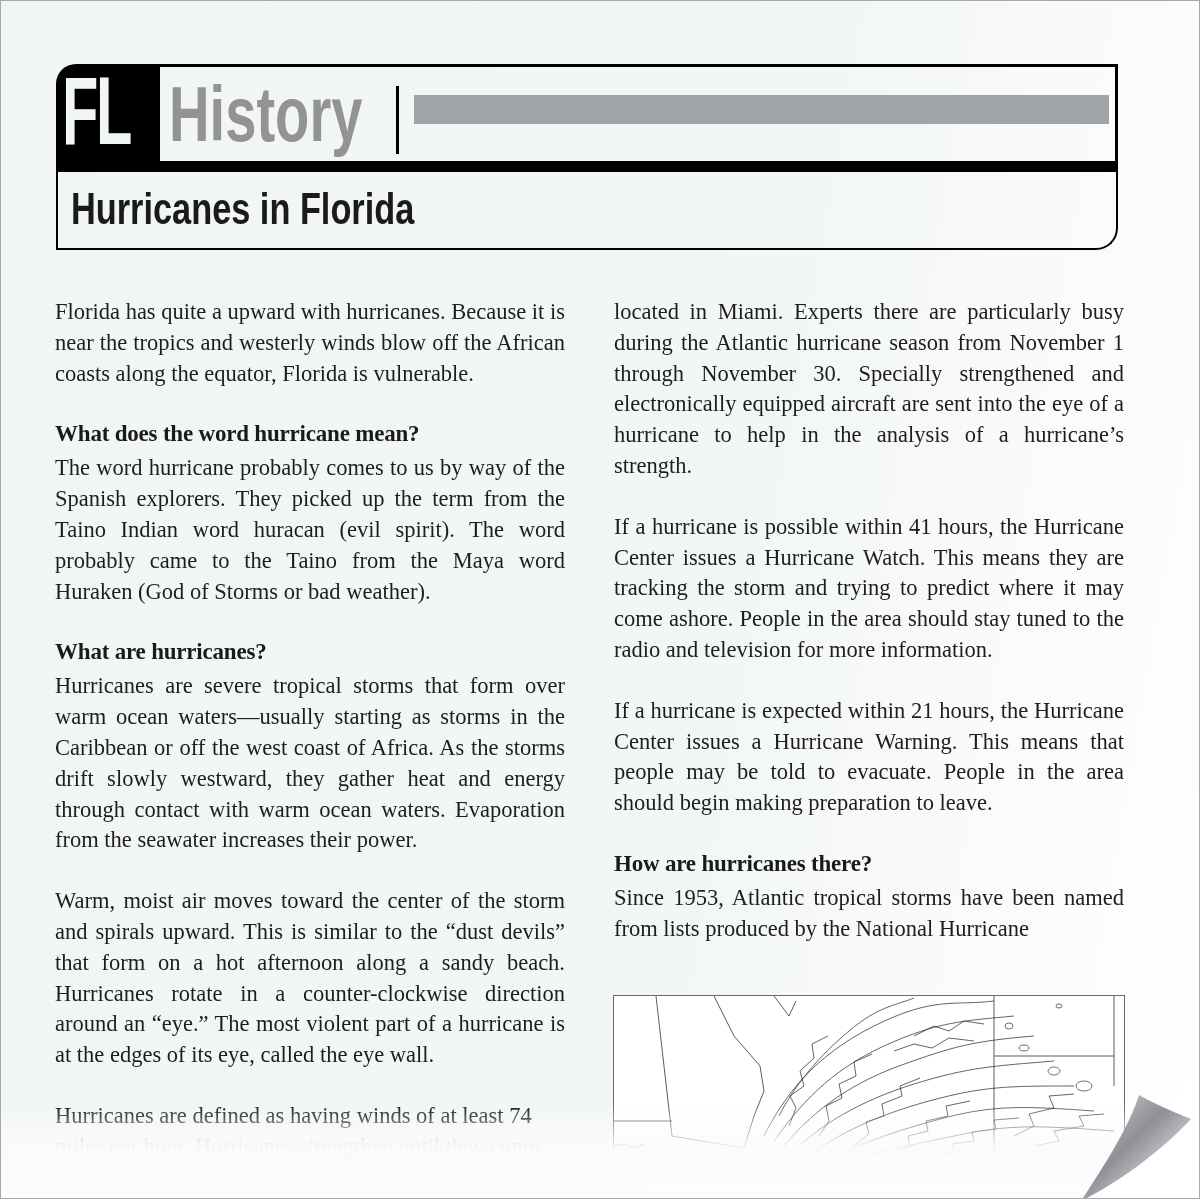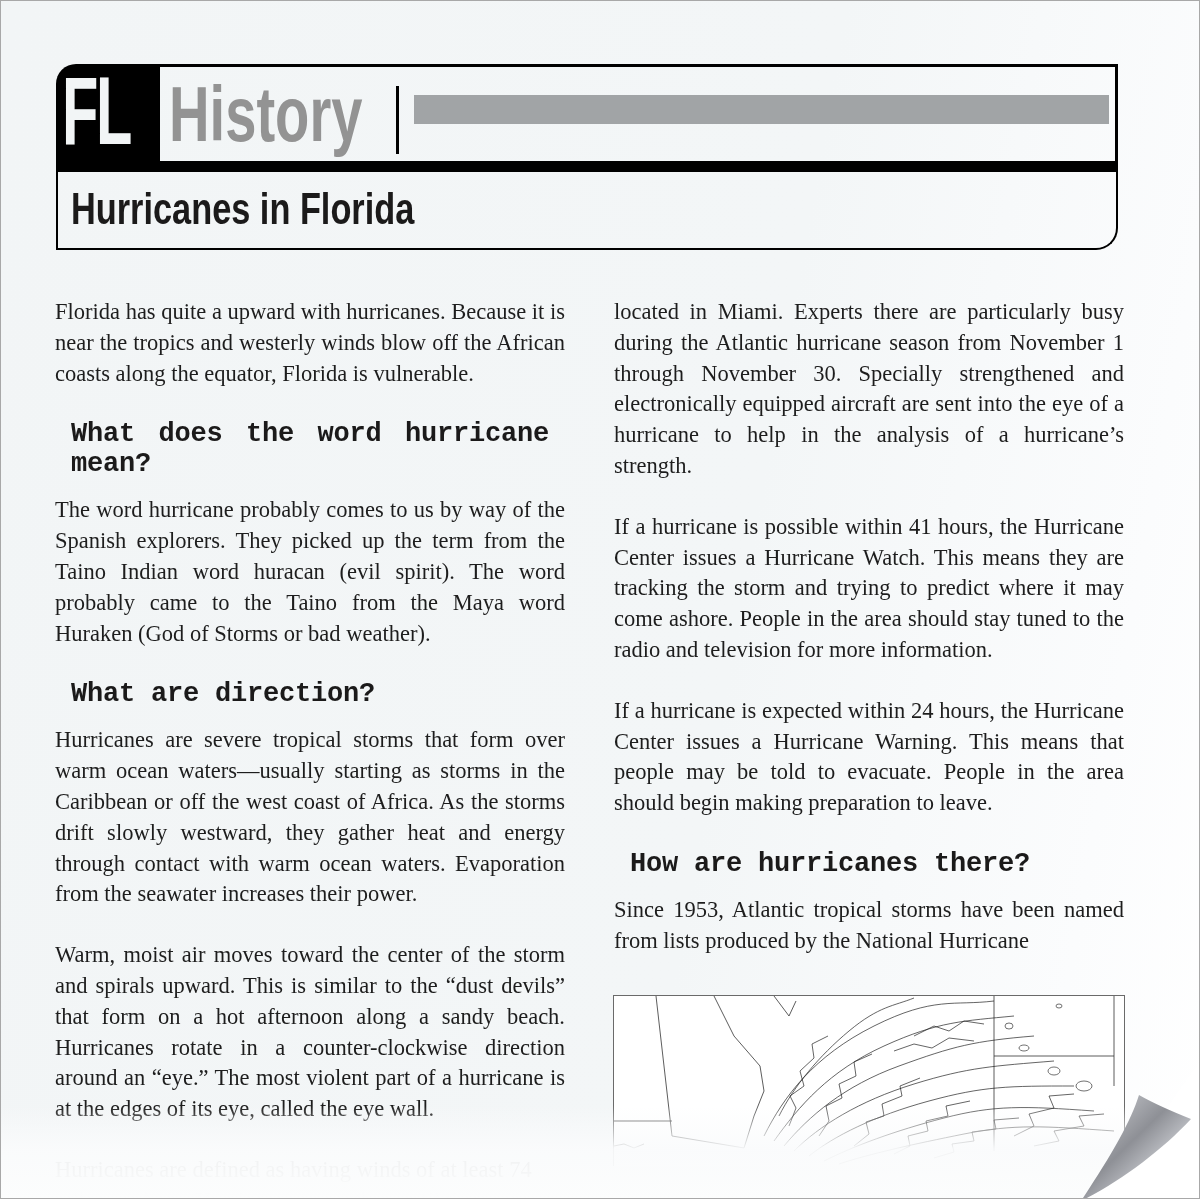--- a/index.html
+++ b/index.html
@@ -61,24 +61,24 @@
   
   .col {
     position: absolute; top: 296px; width: 510px;
     font-family: "Liberation Serif", serif; font-size: 22.5px; line-height: 30.8px;
     color: #1d1d1d; text-align: justify;
   }
   .col-left { left: 54px; }
   .col-right { left: 613px; }
   .col p { margin: 0 0 30px 0; }
   .col h3 {
-    margin: 16px; font-family: Liberation Mono, monospace; font-weight: bold;
-    font-size: 27px; line-height: 30px; color: #1b1a1a; letter-spacing: -0.2px;
+    margin: 0; font-family: Liberation Serif, serif; font-weight: bold;
+    font-size: 23px; line-height: 30px; color: #1b1a1a; letter-spacing: -0.2px;
   }
-  .col h3 + p { margin-top: 14px; }
+  .col h3 + p { margin-top: 4px; }
   .fade-line { color: #b9bbbd; }
   
   .bottom-fade {
     position: absolute; left: 0; top: 1105px; width: 1200px; height: 95px;
     background: linear-gradient(180deg, rgba(247,249,250,0) 0%, rgba(250,251,252,0.95) 45%, #fcfdfd 100%);
   }
   
   .map {
     position: absolute; left: 612px; top: 994px; width: 510px; height: 170px;
     background: #ffffff; border: 1px solid #6a6a6a; border-bottom: none; overflow: hidden;
@@ -104,30 +104,30 @@
     <div class="gray-strip"></div>
     <div class="black-bar"></div>
     <div class="bottom-box"></div>
     <div class="subtitle">Hurricanes in Florida</div>
   </div>
 
   <div class="col col-left">
     <p>Florida has quite a upward with hurricanes. Because it is near the tropics and westerly winds blow off the African coasts along the equator, Florida is vulnerable.</p>
     <h3>What does the word hurricane mean?</h3>
     <p>The word hurricane probably comes to us by way of the Spanish explorers. They picked up the term from the Taino Indian word huracan (evil spirit). The word probably came to the Taino from the Maya word Huraken (God of Storms or bad weather).</p>
-    <h3>What are direction?</h3>
+    <h3>What are hurricanes?</h3>
     <p>Hurricanes are severe tropical storms that form over warm ocean waters—usually starting as storms in the Caribbean or off the west coast of Africa. As the storms drift slowly westward, they gather heat and energy through contact with warm ocean waters. Evaporation from the seawater increases their power.</p>
     <p>Warm, moist air moves toward the center of the storm and spirals upward. This is similar to the “dust devils” that form on a hot afternoon along a sandy beach. Hurricanes rotate in a counter-clockwise direction around an “eye.” The most violent part of a hurricane is at the edges of its eye, called the eye wall.</p>
     <p style="margin:0"><span>Hurricanes are defined as having winds of at least 74</span><br><span class="fade-line">miles per hour. Hurricanes strengthen until they come</span></p>
   </div>
 
   <div class="col col-right">
     <p>located in Miami. Experts there are particularly busy during the Atlantic hurricane season from November 1 through November 30. Specially strengthened and electronically equipped aircraft are sent into the eye of a hurricane to help in the analysis of a hurricane’s strength.</p>
     <p>If a hurricane is possible within 41 hours, the Hurricane Center issues a Hurricane Watch. This means they are tracking the storm and trying to predict where it may come ashore. People in the area should stay tuned to the radio and television for more information.</p>
-    <p>If a hurricane is expected within 24 hours, the Hurricane Center issues a Hurricane Warning. This means that people may be told to evacuate. People in the area should begin making preparation to leave.</p>
+    <p>If a hurricane is expected within 21 hours, the Hurricane Center issues a Hurricane Warning. This means that people may be told to evacuate. People in the area should begin making preparation to leave.</p>
     <h3>How are hurricanes there?</h3>
     <p>Since 1953, Atlantic tropical storms have been named from lists produced by the National Hurricane</p>
   </div>
 
   <div class="map">
     <svg width="510" height="170" viewBox="0 0 510 170">
       <g fill="none" stroke="#333" stroke-width="0.8">
         <polyline points="42,0 58,140 130,152 140,120 150,95 146,70 120,40 100,0"></polyline>
         <polyline points="0,125 58,125"></polyline>
         <polyline points="0,150 10,148 20,152 30,148"></polyline>

